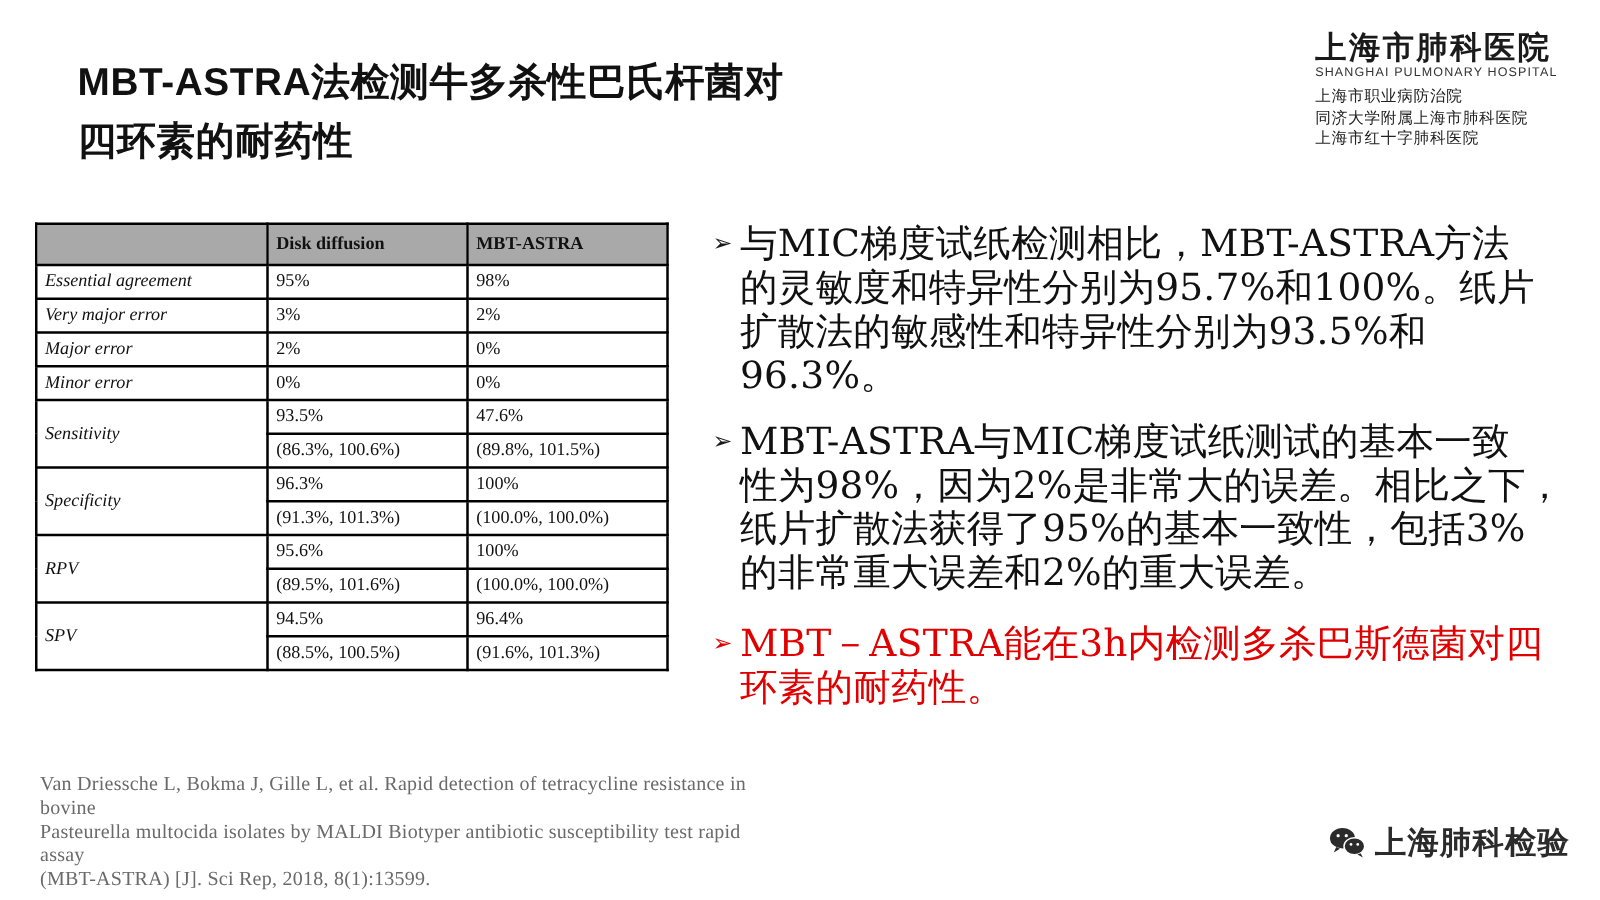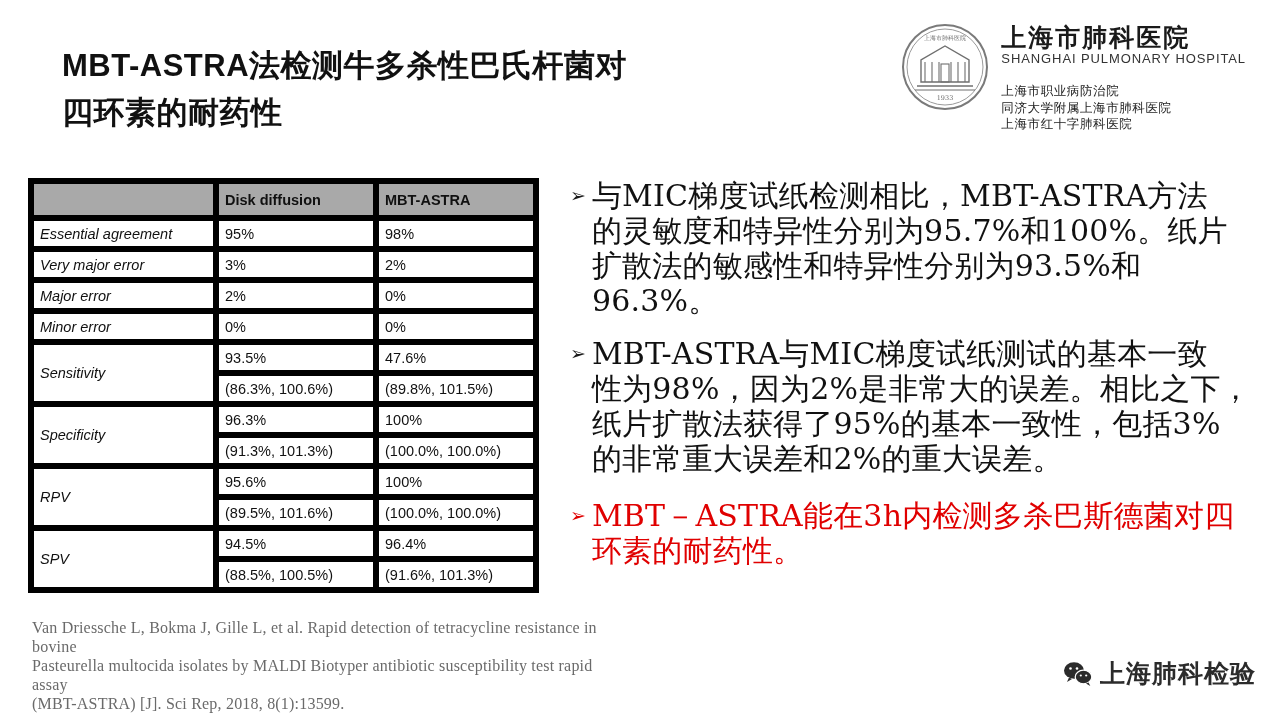--- a/index.html
+++ b/index.html
@@ -57,25 +57,25 @@
   .logo-cn {
     font-family: "DejaVu Serif", serif;
     font-size: 25px;
     font-weight: bold;
     color: #1a1a1a;
     letter-spacing: 2px;
     line-height: 28px;
   }
   .logo-en {
     font-family: "Liberation Sans", sans-serif;
-    font-size: 13px;
+    font-size: 10px;
     color: #333333;
     letter-spacing: 0.9px;
     line-height: 13px;
-    margin-bottom: 18px;
+    margin-bottom: 4px;
   }
   .logo-sub {
     font-family: "DejaVu Serif", serif;
     font-size: 12.5px;
     color: #222222;
     letter-spacing: 0.6px;
     line-height: 16.5px;
   }
 
   
@@ -84,23 +84,23 @@
     left: 28px;
     top: 178px;
     width: 505px;
   }
   table.data {
     border-collapse: collapse;
     width: 505px;
     table-layout: fixed;
   }
   table.data th, table.data td {
-    border: 6px solid #000000;
+    border: 2px solid #000000;
     padding: 3px 6px;
-    font-family: Liberation Sans, sans-serif;
+    font-family: Liberation Serif, serif;
     font-size: 14.5px;
     color: #111111;
     vertical-align: middle;
     height: 19px;
     overflow: hidden;
   }
   table.data th {
     background: #a9a9a9;
     font-weight: bold;
     text-align: left;
@@ -187,33 +187,20 @@
 <body>
 
 <div class="slide">
 
   <div class="title-block">
     <div class="title-line">MBT-ASTRA法检测牛多杀性巴氏杆菌对</div>
     <div class="title-line">四环素的耐药性</div>
   </div>
 
   <div class="logo-area">
-    <div class="logo-mark">
-      <svg width="88" height="94" viewBox="0 0 88 94">
-        <circle cx="44" cy="47" r="42" fill="none" stroke="#7a7a7a" stroke-width="2"></circle>
-        <circle cx="44" cy="47" r="38" fill="none" stroke="#9a9a9a" stroke-width="1"></circle>
-        <path d="M20 62 L20 40 L44 26 L68 40 L68 62 Z" fill="none" stroke="#6f6f6f" stroke-width="1.4"></path>
-        <path d="M24 62 L24 42 M31 62 L31 42 M38 62 L38 42 M50 62 L50 42 M57 62 L57 42 M64 62 L64 42" stroke="#6f6f6f" stroke-width="1.1"></path>
-        <rect x="40" y="44" width="8" height="18" fill="none" stroke="#6f6f6f" stroke-width="1.1"></rect>
-        <path d="M16 66 L72 66" stroke="#6f6f6f" stroke-width="1.6"></path>
-        <path d="M14 70 L74 70" stroke="#6f6f6f" stroke-width="1"></path>
-        <text x="44" y="80" font-family="DejaVu Serif, serif" font-size="6.5" fill="#6f6f6f" text-anchor="middle">1933</text>
-        <text x="44" y="20" font-family="DejaVu Serif, serif" font-size="6" fill="#6f6f6f" text-anchor="middle">上海市肺科医院</text>
-      </svg>
-    </div>
     <div class="logo-text">
       <div class="logo-cn">上海市肺科医院</div>
       <div class="logo-en">SHANGHAI PULMONARY HOSPITAL</div>
       <div class="logo-sub">上海市职业病防治院</div>
       <div class="logo-sub">同济大学附属上海市肺科医院</div>
       <div class="logo-sub">上海市红十字肺科医院</div>
     </div>
   </div>
 
   <div class="table-wrap">

